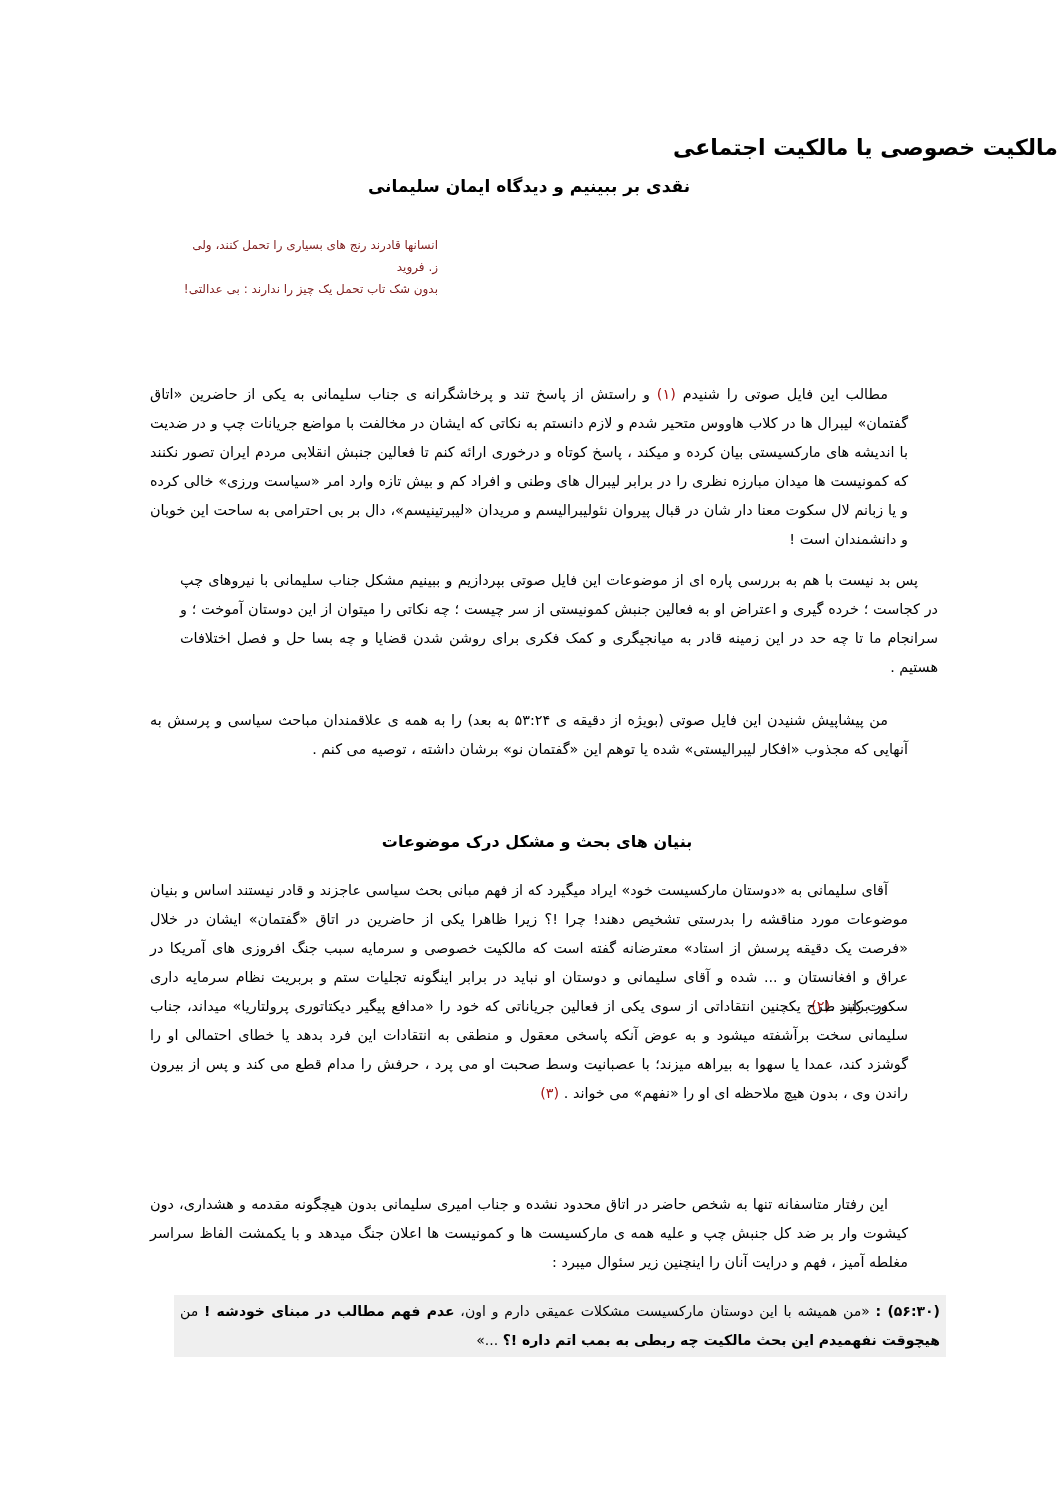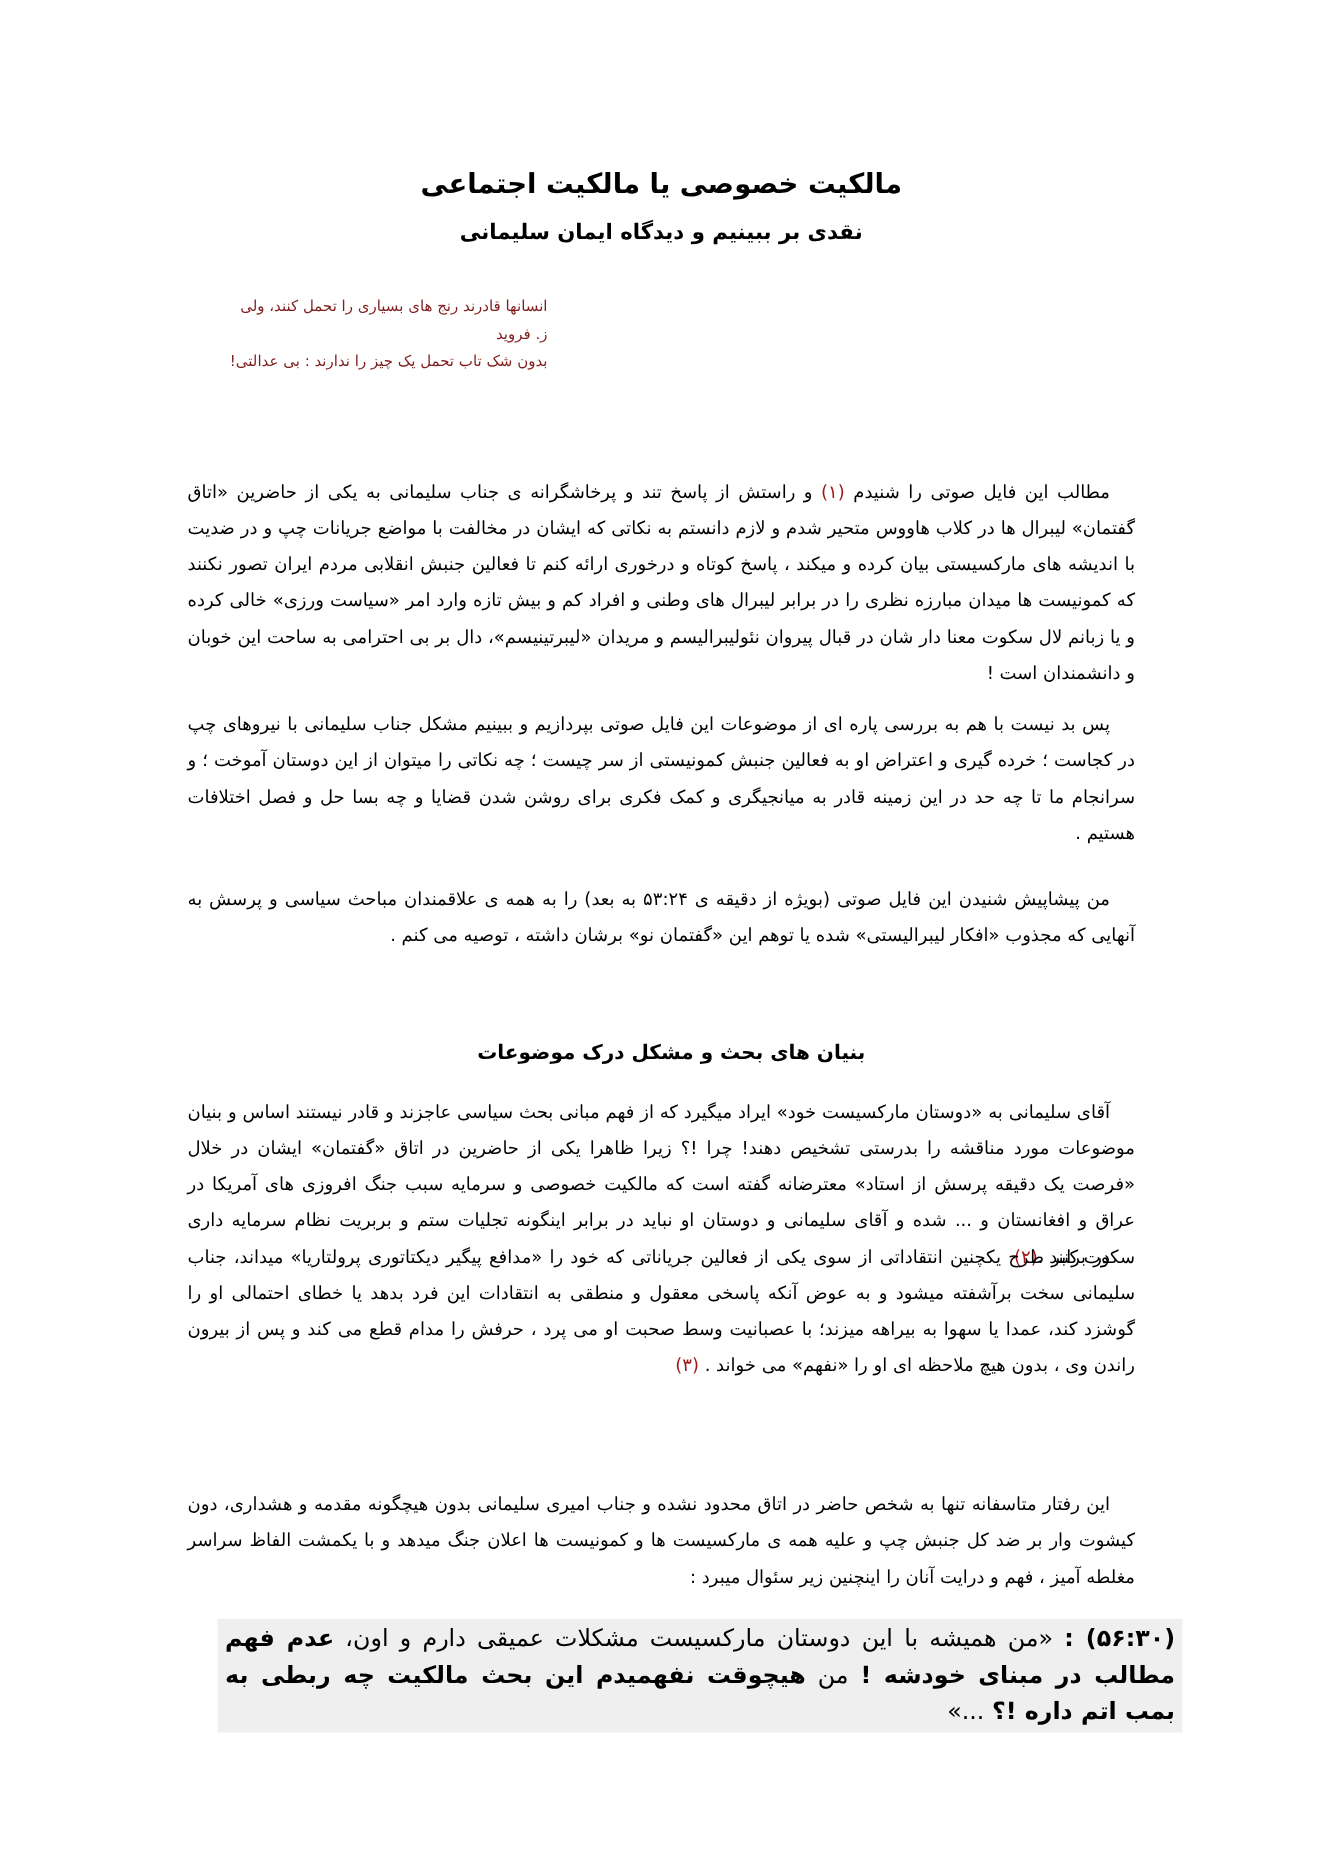--- a/index.html
+++ b/index.html
@@ -13,21 +13,20 @@
     }
     .page {
       position: absolute;
       left: 0; top: 0;
       width: 1058px; height: 1497px;
       direction: rtl;
     }
     .title {
       position: absolute;
       top: 132px; left: 0; right: 0;
-      text-align: center;
       font-size: 22px;
       font-weight: bold;
       line-height: 32px;
     }
     .subtitle {
       position: absolute;
       top: 172px; left: 0; right: 0;
       text-align: center;
       font-size: 17px;
       font-weight: bold;
@@ -51,21 +50,21 @@
       left: 150px;
       width: 758px;
       direction: rtl;
       text-align: justify;
       font-size: 14.4px;
       line-height: 29px;
     }
     .body-block p { margin: 0; text-indent: 20px; }
     .fn { color: #a31515; }
     .p1 { top: 380px; }
-    .p2 { top: 566px; }
+    .p2 { top: 566px; margin-left: 30px; }
     .p3 { top: 706px; }
     .section-heading {
       position: absolute;
       top: 828px; left: 0; right: 0;
       text-align: center;
       font-size: 16px;
       font-weight: bold;
       line-height: 28px;
       margin-left: 16px;
     }
@@ -73,21 +72,21 @@
     .p5 { top: 992px; }
     .p6 { top: 1190px; }
     .quote {
       position: absolute;
       top: 1295px;
       left: 174px;
       width: 772px;
       background: #efefef;
       direction: rtl;
       text-align: justify;
-      font-size: 19px;
+      font-size: 14px;
       line-height: 29px;
       padding: 2px 6px;
       box-sizing: border-box;
     }
     .quote b { font-weight: bold; }
   </style>
 </head>
 <body>
 
 <div class="page">

